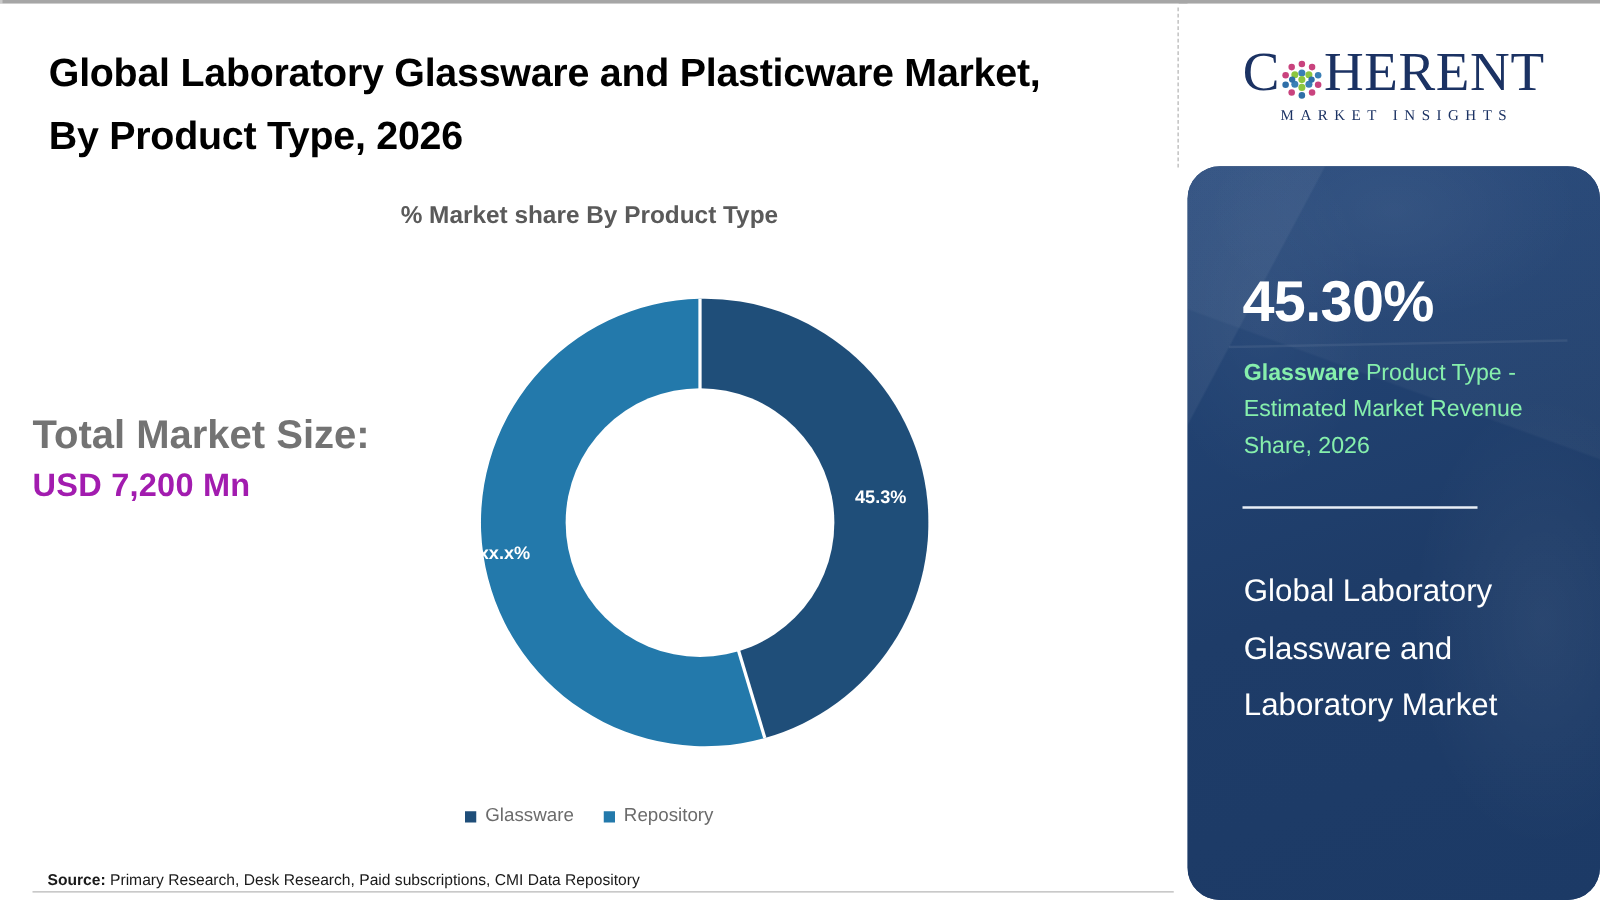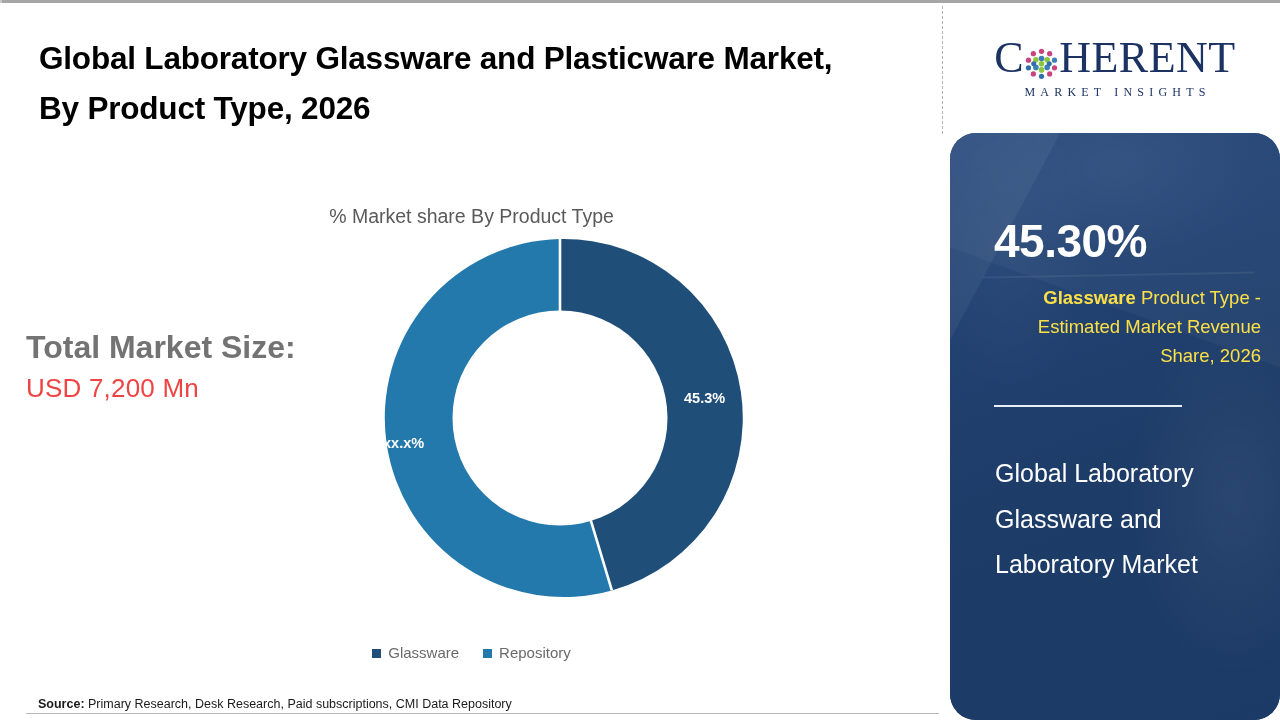--- a/index.html
+++ b/index.html
@@ -50,40 +50,39 @@
     letter-spacing: -0.2px;
   }
 
   .chart-subtitle {
     position: absolute;
     left: 0; top: 158px;
     width: 943px;
     text-align: center;
     font-size: 19.5px;
     color: #5a5a5a;
-    font-weight: normal;
-    margin-top: 44px;
+    font-weight: bold;
   }
 
   
   .market-size {
     position: absolute;
     left: 26px; top: 322px;
     width: 320px;
   }
   .market-size-label {
     font-size: 32px;
     color: #737373;
     line-height: 1.42;
     font-weight: bold;
   }
   .market-size-value {
     font-size: 26px;
-    color: #ef4444;
-    font-weight: normal;
+    color: #a21caf;
+    font-weight: bold;
     line-height: 1.42;
     letter-spacing: 0.2px;
   }
 
   
   .donut-wrap {
     position: absolute;
     left: 377px; top: 232px;
     width: 366px; height: 366px;
   }
@@ -221,24 +220,23 @@
     font-weight: bold;
     color: #ffffff;
     letter-spacing: -0.5px;
     line-height: 1;
   }
   .stat-desc {
     position: absolute;
     left: 45px; top: 150px;
     width: 266px;
     font-size: 18.5px;
-    color: #fde047;
+    color: #86efac;
     line-height: 1.57;
     font-weight: normal;
-    text-align: right;
   }
   .stat-desc b { font-weight: bold; }
 
   .panel-rule {
     position: absolute;
     left: 44px; top: 272px;
     width: 188px; height: 1.5px;
     background: #e8eef6;
   }
 

